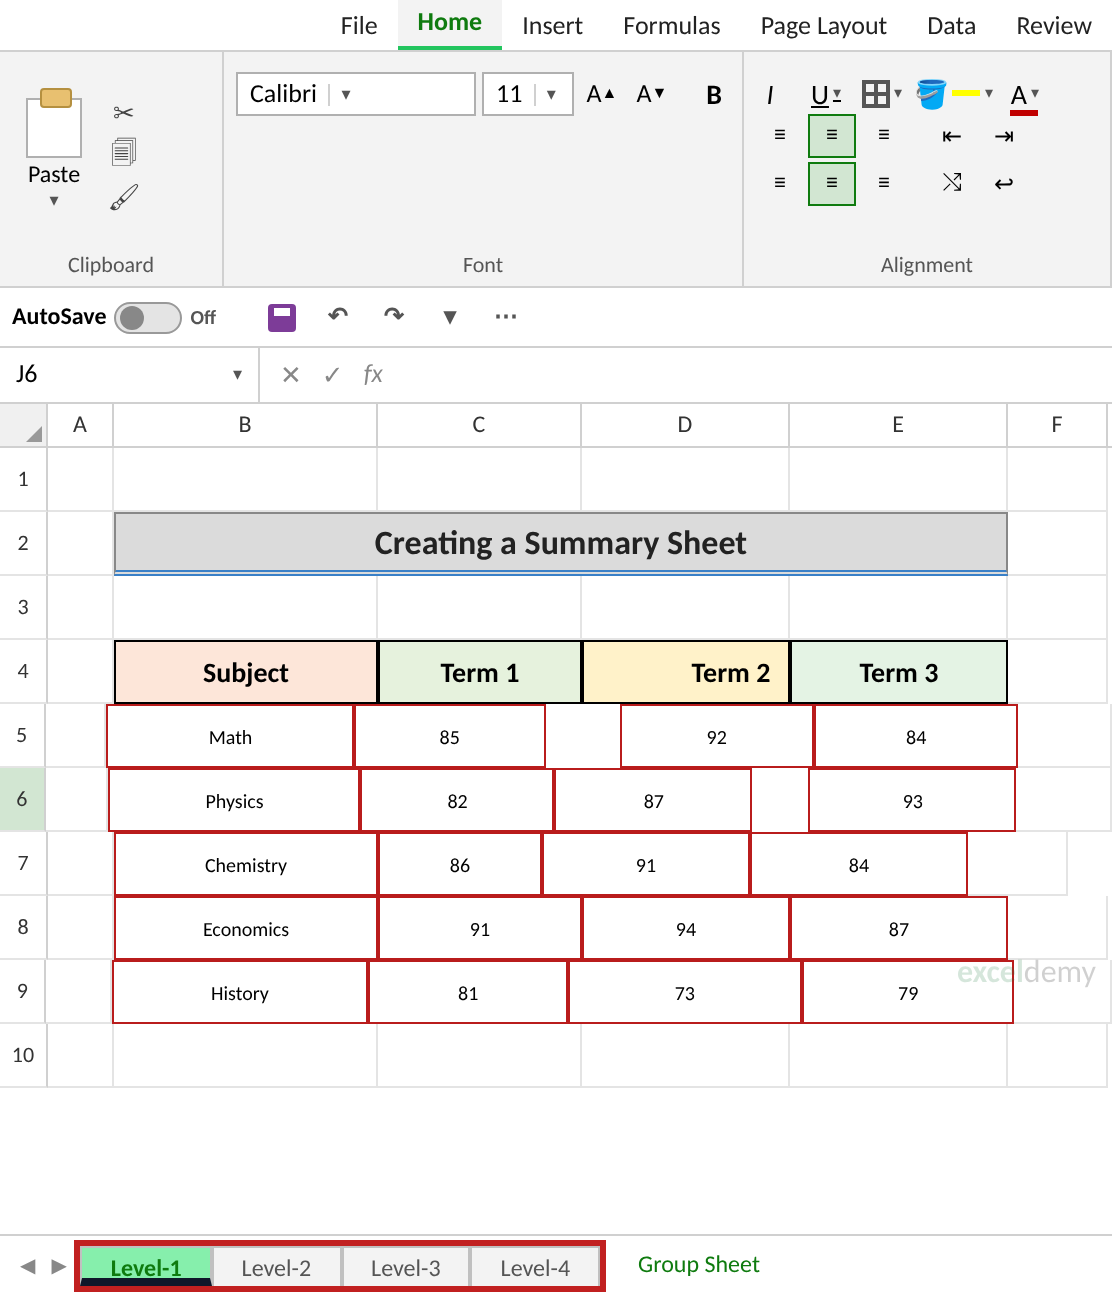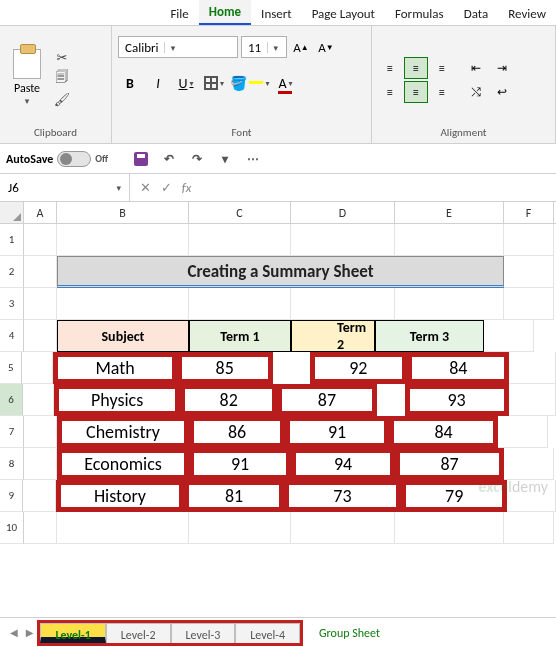--- a/index.html
+++ b/index.html
@@ -1,21 +1,21 @@
 <!DOCTYPE html>
 <html><head>
 <meta charset="utf-8">
 <style>
 * { margin:0; padding:0; box-sizing:border-box; font-family:"Segoe UI",Calibri,Arial,sans-serif; }
 body { background:#fff; width:556px; height:647px; overflow:hidden; font-size:13px; }
 
 
 .menubar { display:flex; align-items:flex-end; height:26px; border-bottom:1px solid #d0d0d0; background:#fff; padding-left:4px;justify-content:flex-end; }
 .menubar .mtab { padding:4px 10px 4px; font-size:13px; color:#222; cursor:pointer; }
-.menubar .mtab.active { background:#f3f3f3; color:#0f7b0f; font-weight:600; border-bottom:2px solid #1d4ed8; }
+.menubar .mtab.active { background:#f3f3f3; color:#0f7b0f; font-weight:600; border-bottom:2px solid #22c55e; }
 
 
 .ribbon { display:flex; background:#f3f3f3; height:118px; border-bottom:1px solid #d0d0d0; }
 .rgroup { border-right:1px solid #d0d0d0; display:flex; flex-direction:column; padding:4px 6px 0; }
 .rgroup .body { flex:1; display:flex; gap:4px; align-items:center; }
 .rgroup .label { text-align:center; font-size:11px; color:#555; padding:2px 0 4px; }
 .paste-big { display:flex; flex-direction:column; align-items:center; justify-content:center; width:42px; height:72px; cursor:pointer; }
 .paste-big .ico { width:28px; height:30px; background:#fff; border:1px solid #b0b0b0; position:relative; }
 .paste-big .ico::before { content:""; position:absolute; top:-6px; left:6px; width:14px; height:8px; background:#e8c070; border:1px solid #b59040; border-radius:2px; }
 .paste-big .txt { font-size:12px; margin-top:2px; }
@@ -67,42 +67,42 @@
 .ch { border-right:1px solid #d0d0d0; display:flex; align-items:center; justify-content:center; font-size:12px; color:#333; background:#fff; }
 .rows { display:flex; flex-direction:column; }
 .row { display:flex; height:32px; }
 .rh { width:24px; border-right:1px solid #d0d0d0; border-bottom:1px solid #e4e4e4; display:flex; align-items:center; justify-content:center; font-size:11px; color:#333; background:#fff; }
 .rh.sel { background:#d2e6d2;}
 .cell { border-right:1px solid #e4e4e4; border-bottom:1px solid #e4e4e4; display:flex; align-items:center; justify-content:center; }
 
 .title-cell { background:#dbdbdb; border:1px solid #888; border-bottom:3px double #3a80c7; font-weight:bold; font-size:17px; color:#222; }
 
 .hcell { border:1px solid #000; font-weight:bold; font-size:14px; }
-.dcell { border:5px solid #b91c1c; font-size:18px; }
+.dcell { border:1px solid #b91c1c; font-size:10px; }
 
 .watermark { position:absolute; right:8px; bottom:48px; font-size:16px; opacity:0.18; color:#000; pointer-events:none; }
 .watermark .ex{color:#1f7a3d; font-weight:bold;}
 
 
 .tabbar { position:absolute; bottom:0; left:0; right:0; height:30px; border-top:1px solid #d0d0d0; background:#fff; display:flex; align-items:center; padding-left:6px; }
 .nav-tri { font-size:10px; color:#888; padding:0 4px; cursor:pointer; }
 .stabs-wrap { border:3px solid #c12020; padding:0; display:flex; height:26px; }
 .stab { padding:4px 14px; border:1px solid #c0c0c0; border-bottom:none; font-size:12px; background:#f3f3f3; cursor:pointer; color:#555; }
-.stab.act { background:#fde047; color:#0f7b0f; font-weight:600; border-bottom:6px solid #0f172a; }
+.stab.act { background:#86efac; color:#0f7b0f; font-weight:600; border-bottom:4px solid #0f172a; }
 .groupsh { margin-left:16px; font-size:12px; color:#0f7b0f; }
 </style>
 </head>
 <body>
 
 <div class="menubar">
   <div class="mtab">File</div>
   <div class="mtab active">Home</div>
   <div class="mtab">Insert</div>
+  <div class="mtab">Formulas</div>
   <div class="mtab">Page Layout</div>
-  <div class="mtab">Formulas</div>
   <div class="mtab">Data</div>
   <div class="mtab">Review</div>
 </div>
 
 <div class="ribbon">
   <div class="rgroup" style="width:112px">
     <div class="body">
       <div class="paste-big">
         <div class="ico"></div>
         <div class="txt">Paste</div>
@@ -111,21 +111,21 @@
       <div class="mini-col">
         <div class="mini-ico scissors"></div>
         <div class="mini-ico copy"></div>
         <div class="mini-ico brush"></div>
       </div>
     </div>
     <div class="label">Clipboard</div>
   </div>
 
   <div class="rgroup" style="width:260px">
-    <div class="body" style="flex-direction:column; align-items:flex-start; gap:8px; padding-top:6px">
+    <div class="body" style="flex-direction:row; align-items:flex-start; gap:8px; padding-top:6px">
       <div class="font-top">
         <div class="combo" style="width:120px">
           <div class="val">Calibri</div>
           <div class="dd">▾</div>
         </div>
         <div class="combo" style="width:46px">
           <div class="val">11</div>
           <div class="dd">▾</div>
         </div>
         <div class="font-size-btn">A<sup style="font-size:8px">▲</sup></div>
@@ -243,21 +243,21 @@
         <div class="cell" style="width: 102px;"></div>
         <div class="cell" style="width: 104px;"></div>
         <div class="cell" style="width: 109px;"></div>
         <div class="cell" style="width: 50px;"></div>
       </div>
       <div class="row">
         <div class="rh">4</div>
         <div class="cell" style="width: 33px;"></div>
         <div class="cell hcell" style="width: 132px; background: rgb(253, 230, 217); text-align: right;">Subject</div>
         <div class="cell hcell" style="width: 102px; background: rgb(230, 242, 221);">Term 1</div>
-        <div class="cell hcell" style="width: 84px; background: rgb(255, 242, 201); padding-left: 45px;">Term 2</div>
+        <div class="cell hcell" style="width: 104px; background: rgb(255, 242, 201); padding-left: 45px;">Term 2</div>
         <div class="cell hcell" style="width: 109px; background: rgb(228, 243, 228);">Term 3</div>
         <div class="cell" style="width: 50px;"></div>
       </div>
       <div class="row">
         <div class="rh">5</div>
         <div class="cell" style="width: 33px;"></div>
         <div class="cell dcell" style="width: 132px;">Math</div>
         <div class="cell dcell" style="width: 102px;">85</div>
         <div class="cell dcell" style="width: 104px; margin-left: 37px;">92</div>
         <div class="cell dcell" style="width: 109px;">84</div>
@@ -269,21 +269,21 @@
         <div class="cell dcell" style="width: 132px;">Physics</div>
         <div class="cell dcell" style="width: 102px;">82</div>
         <div class="cell dcell" style="width: 104px;">87</div>
         <div class="cell dcell" style="width: 109px; margin-left: 28px;">93</div>
         <div class="cell" style="width: 50px;"></div>
       </div>
       <div class="row">
         <div class="rh">7</div>
         <div class="cell" style="width: 33px;"></div>
         <div class="cell dcell" style="width: 132px;">Chemistry</div>
-        <div class="cell dcell" style="width: 96px;">86</div>
+        <div class="cell dcell" style="width: 82px;">86</div>
         <div class="cell dcell" style="width: 104px;">91</div>
         <div class="cell dcell" style="width: 109px;">84</div>
         <div class="cell" style="width: 50px;"></div>
       </div>
       <div class="row">
         <div class="rh">8</div>
         <div class="cell" style="width: 33px;"></div>
         <div class="cell dcell" style="width: 132px;">Economics</div>
         <div class="cell dcell" style="width: 102px;">91</div>
         <div class="cell dcell" style="width: 104px;">94</div>

